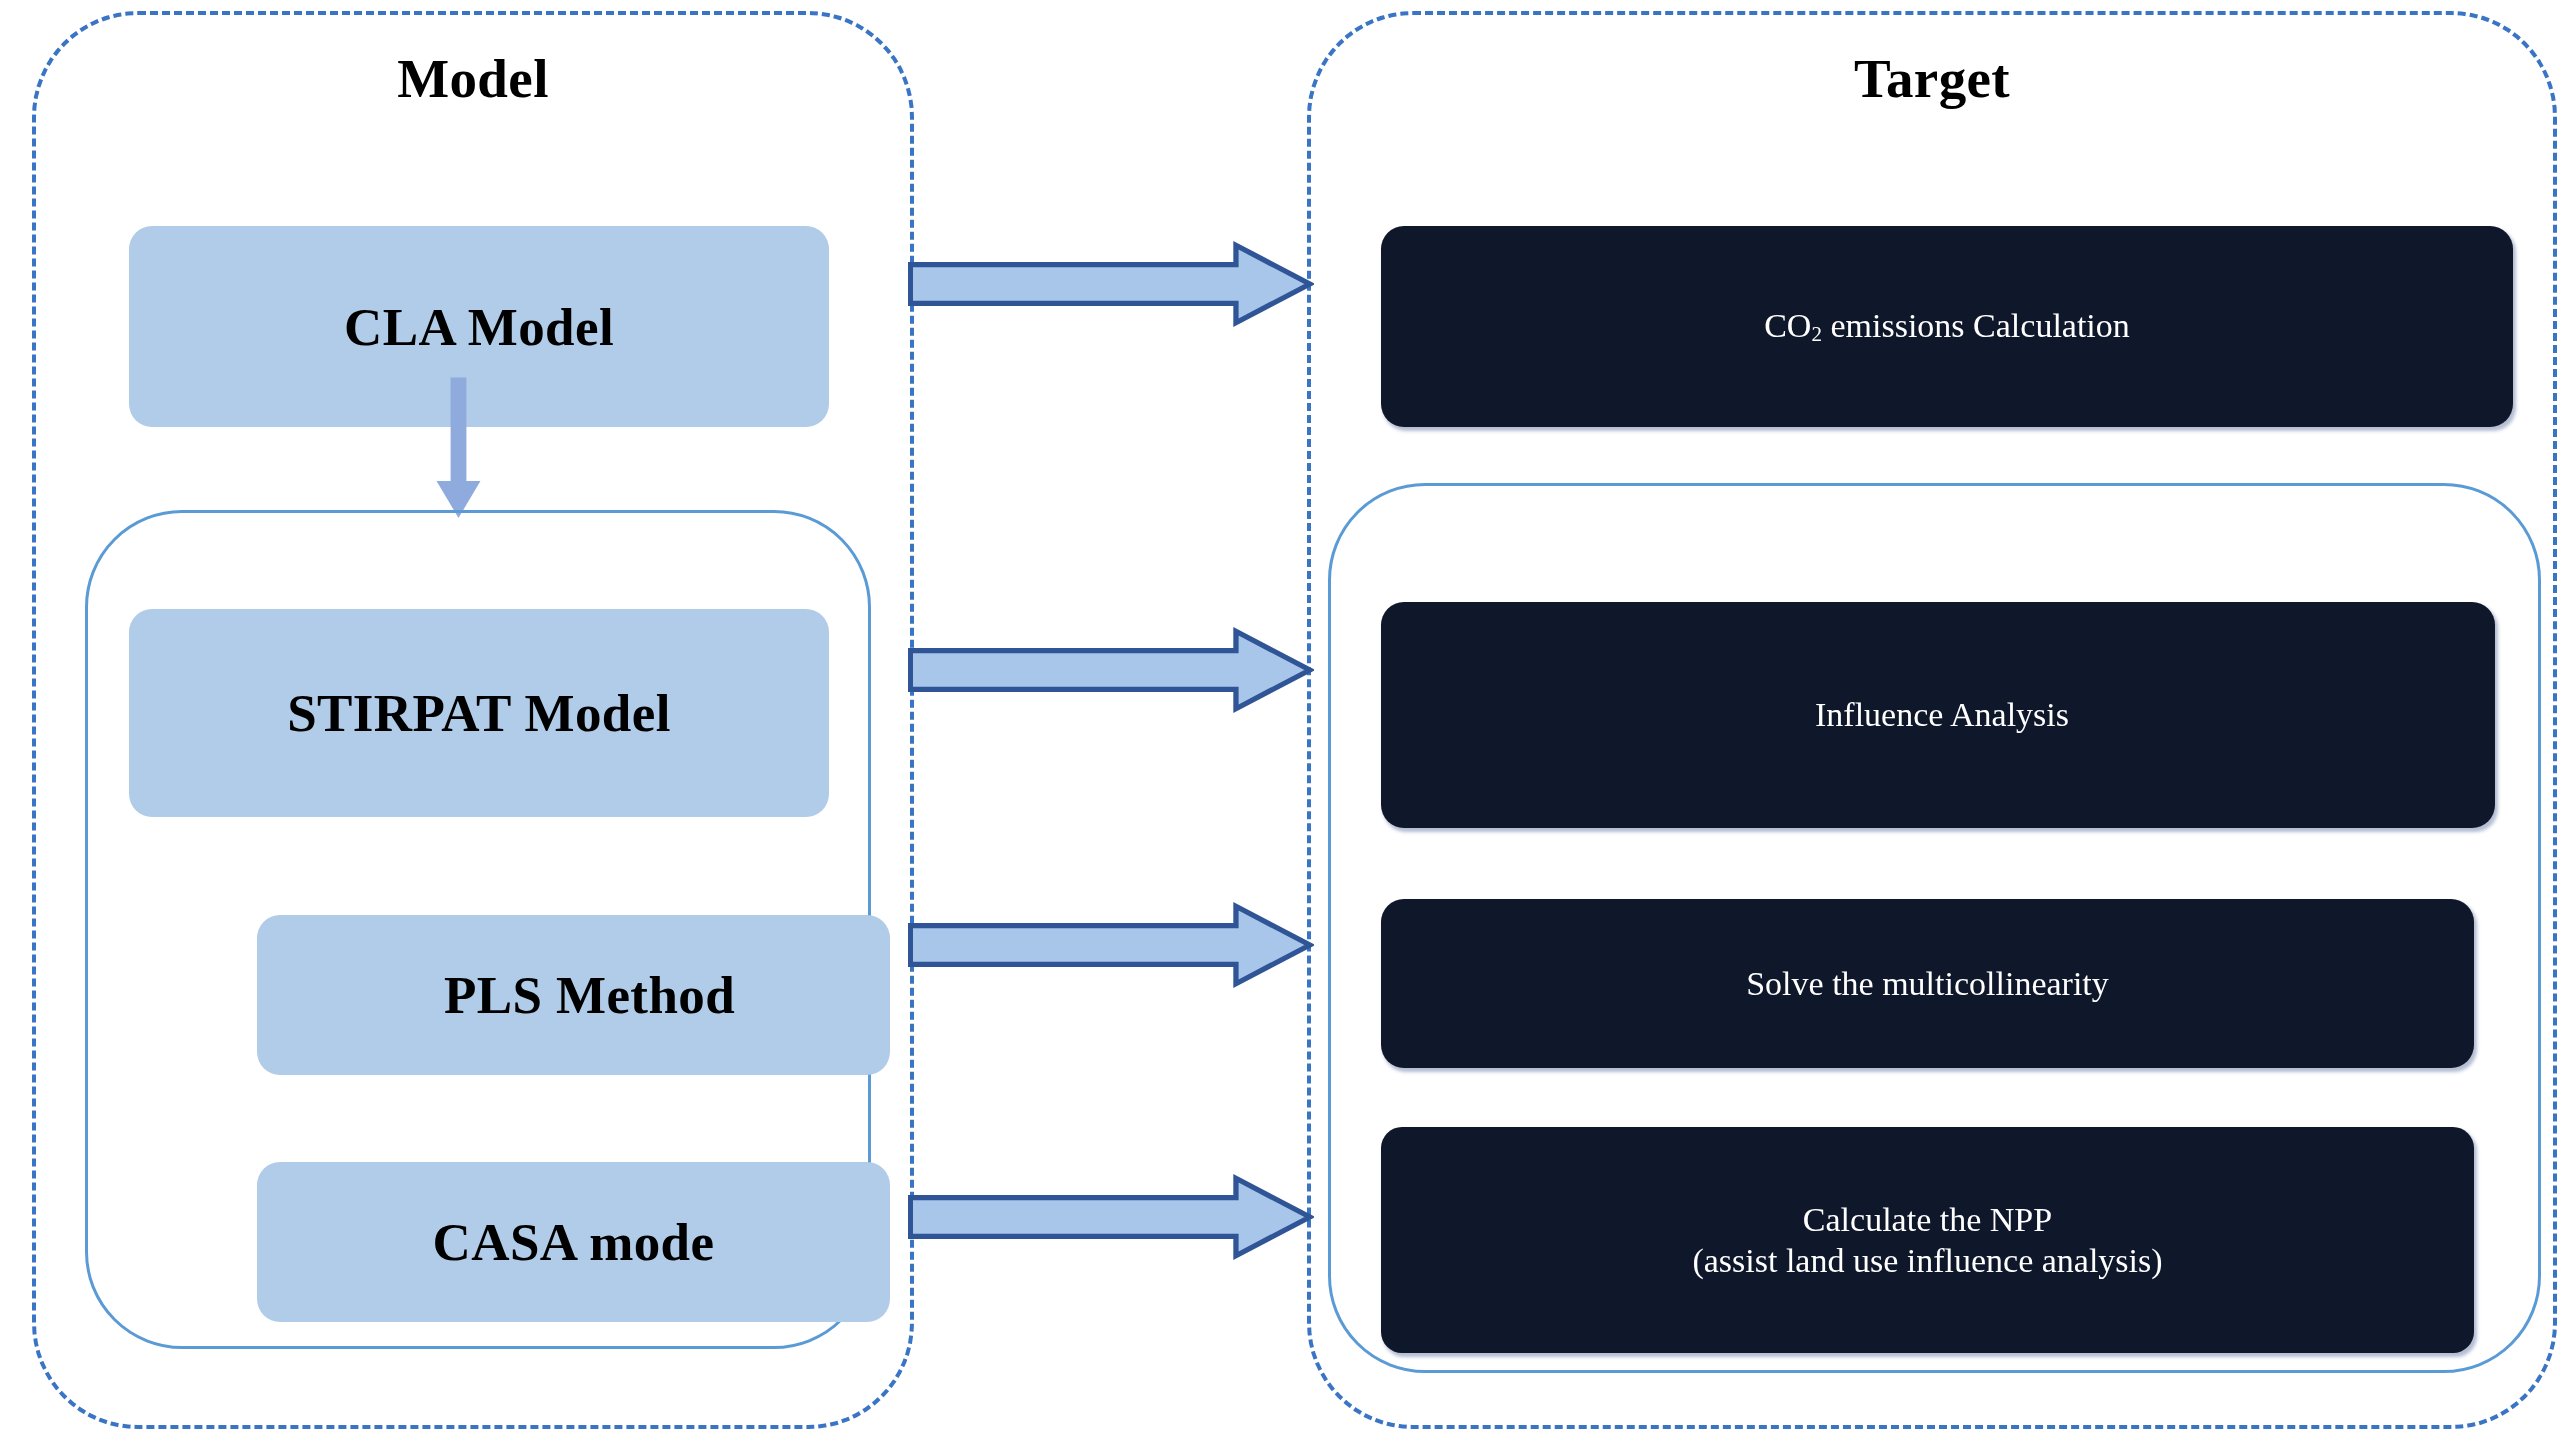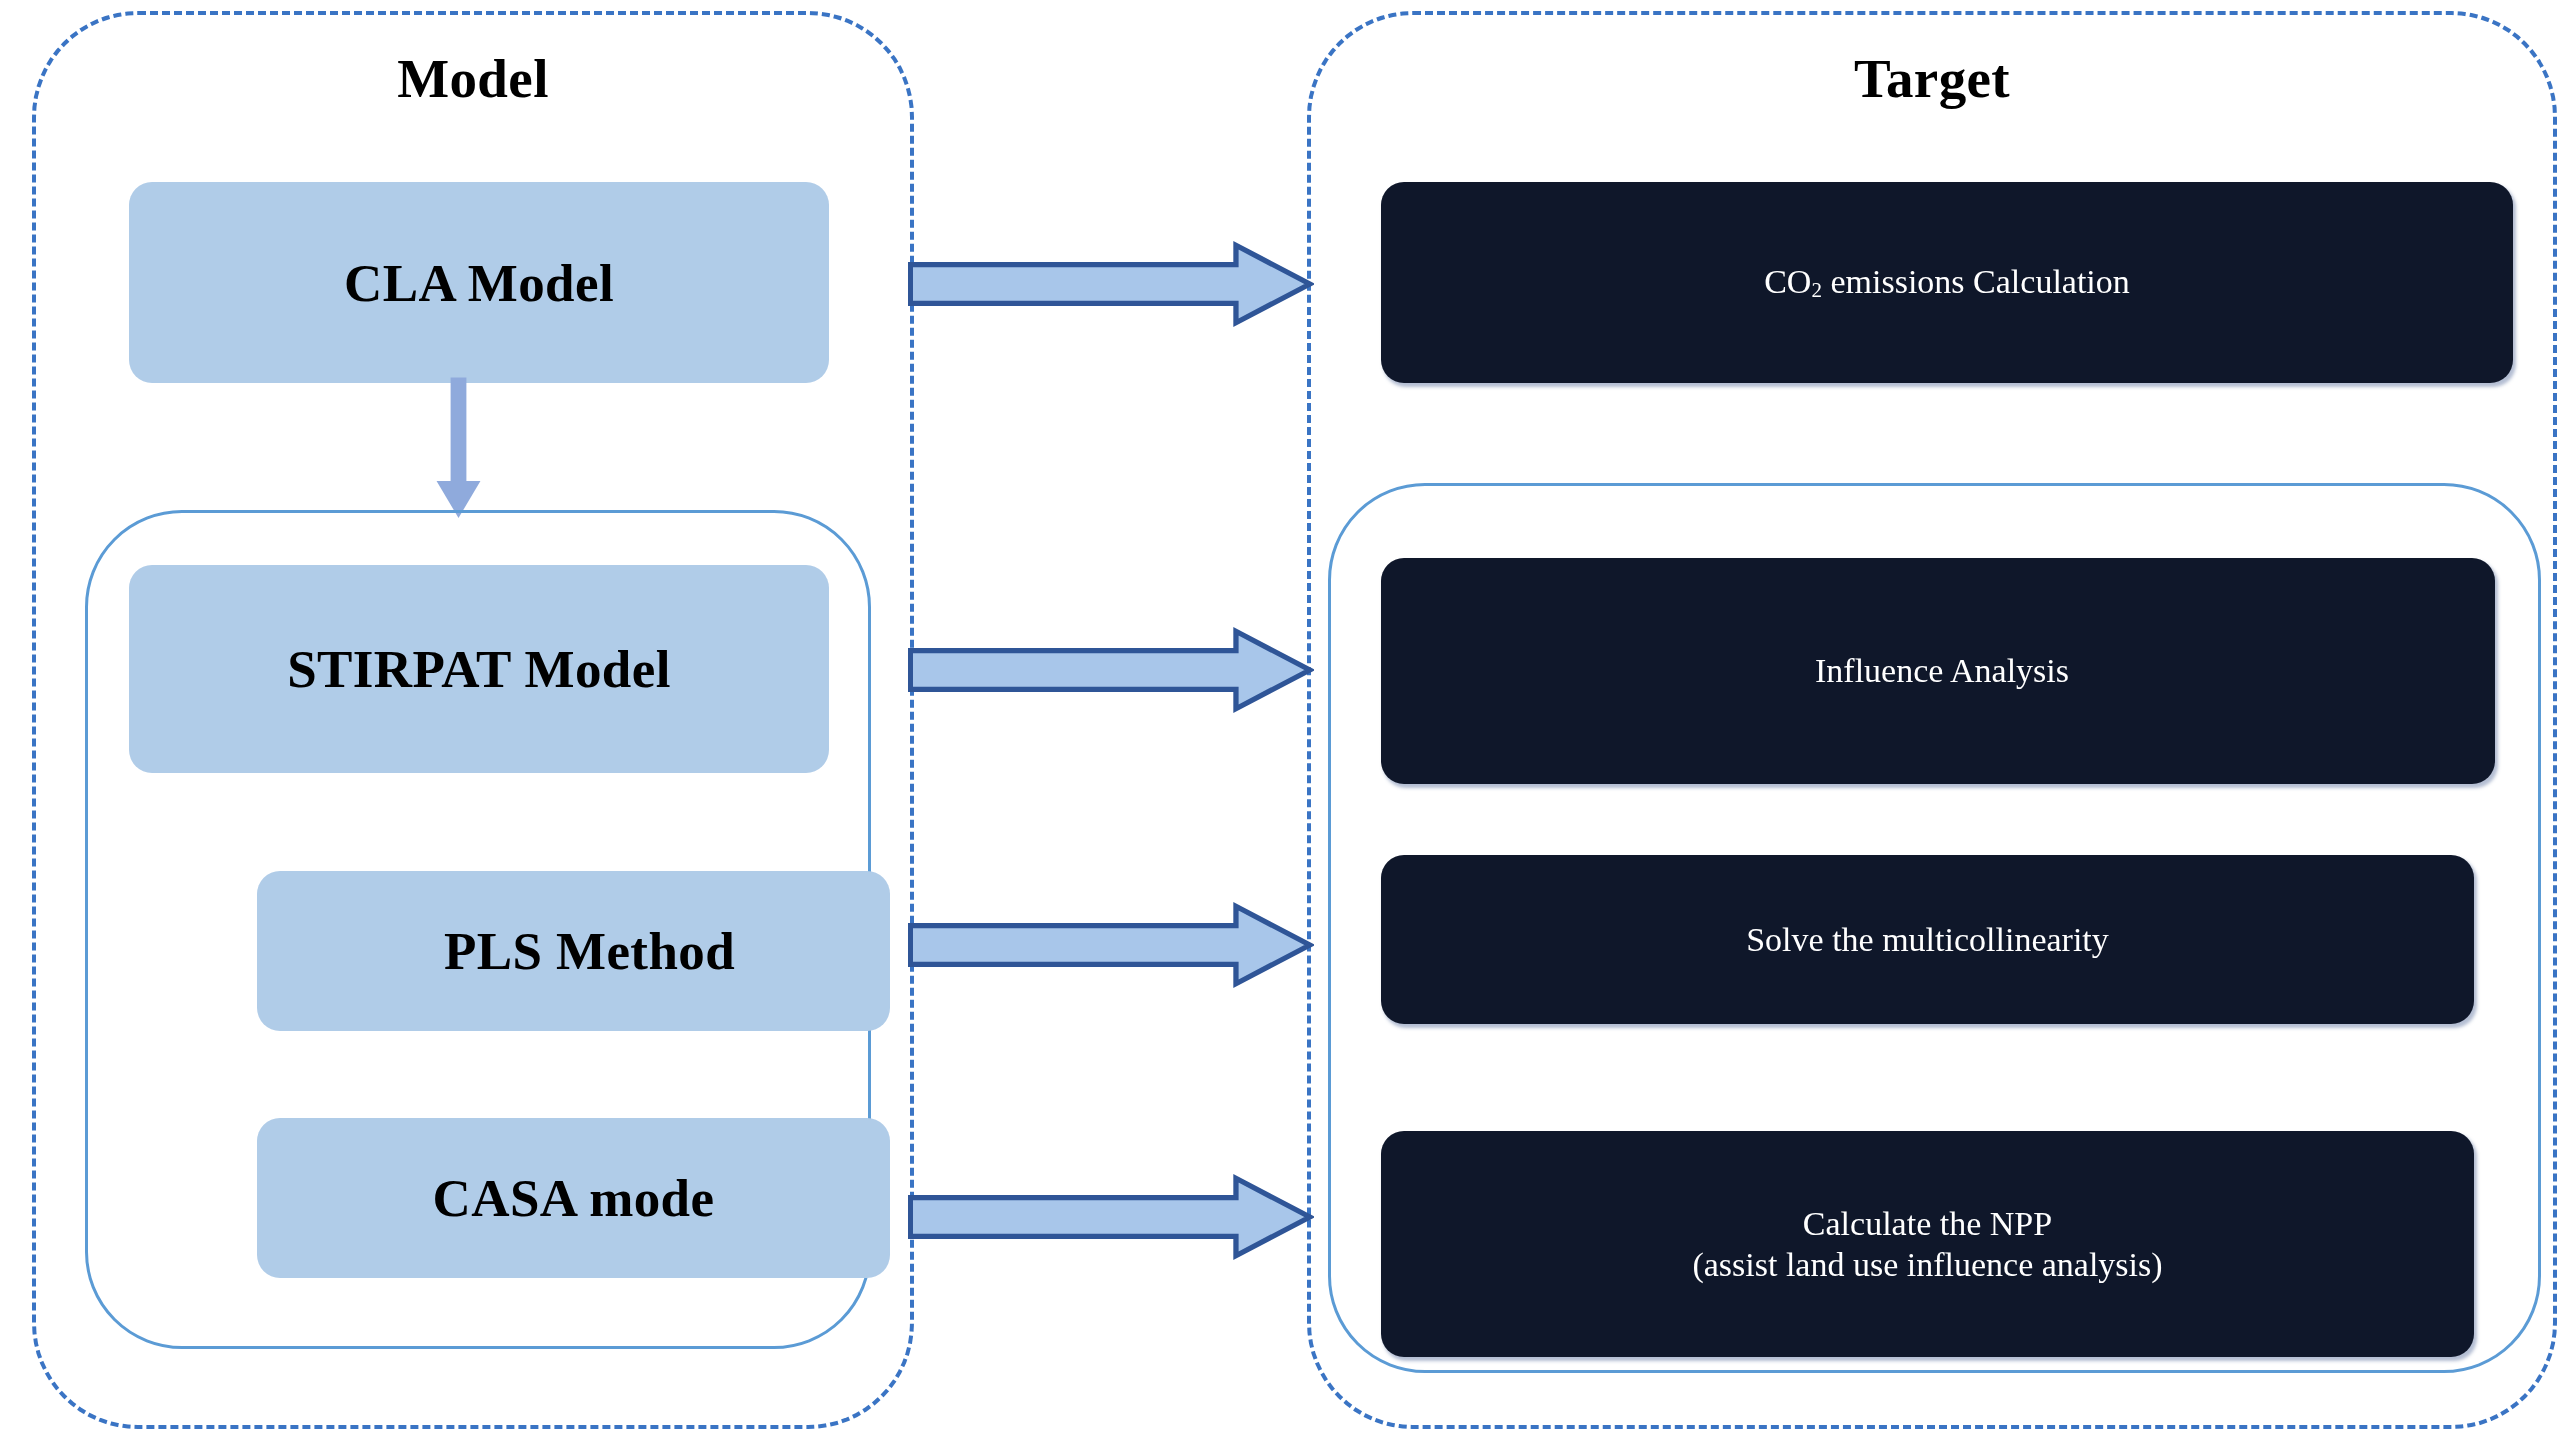--- a/index.html
+++ b/index.html
@@ -34,20 +34,21 @@
   }
 
   .node{
     position:absolute;
     box-sizing:border-box;
     display:flex;
     align-items:center;
     justify-content:center;
     text-align:center;
     border-radius:23px;
+    margin-top:44px;
   }
   .node-light{
     background:#b0cce8;
     color:#000000;
     font-weight:bold;
     font-size:53px;
     letter-spacing:0.4px;
   }
   .node-dark{
     background:#0f172a;
@@ -110,21 +111,21 @@
   <div class="inner-container" style="left:1328px; top:483px; width:1213px; height:890px;"></div>
 
   <div class="node node-dark" style="left:1381px; top:558px; width:1114px; height:226px; flex-direction:column;padding-left:8px;">
     <span class="ln">Influence Analysis</span>
   </div>
 
   <div class="node node-dark" style="left:1381px; top:855px; width:1093px; height:169px;">
     <span class="ln">Solve the multicollinearity</span>
   </div>
 
-  <div class="node node-dark" style="left:1381px; top:1131px; width:1093px; height:226px; flex-direction:column;">
+  <div class="node node-dark" style="left:1381px; top:1083px; width:1093px; height:226px; flex-direction:column;border-radius:21px;">
     <span class="ln">Calculate the NPP</span>
     <span class="ln">(assist land use influence analysis)</span>
   </div>
 
   <svg class="arrow-h" width="406" height="88" viewBox="0 0 460 100" style="left:908px; top:240px;">
     <polygon points="2,28 372,28 372,6 456,50 372,94 372,72 2,72" fill="#a8c6ea" stroke="#2f5597" stroke-width="6" stroke-linejoin="miter"></polygon>
   </svg>
 
   <svg class="arrow-h" width="406" height="88" viewBox="0 0 460 100" style="left:908px; top:626px;">
     <polygon points="2,28 372,28 372,6 456,50 372,94 372,72 2,72" fill="#a8c6ea" stroke="#2f5597" stroke-width="6" stroke-linejoin="miter"></polygon>

